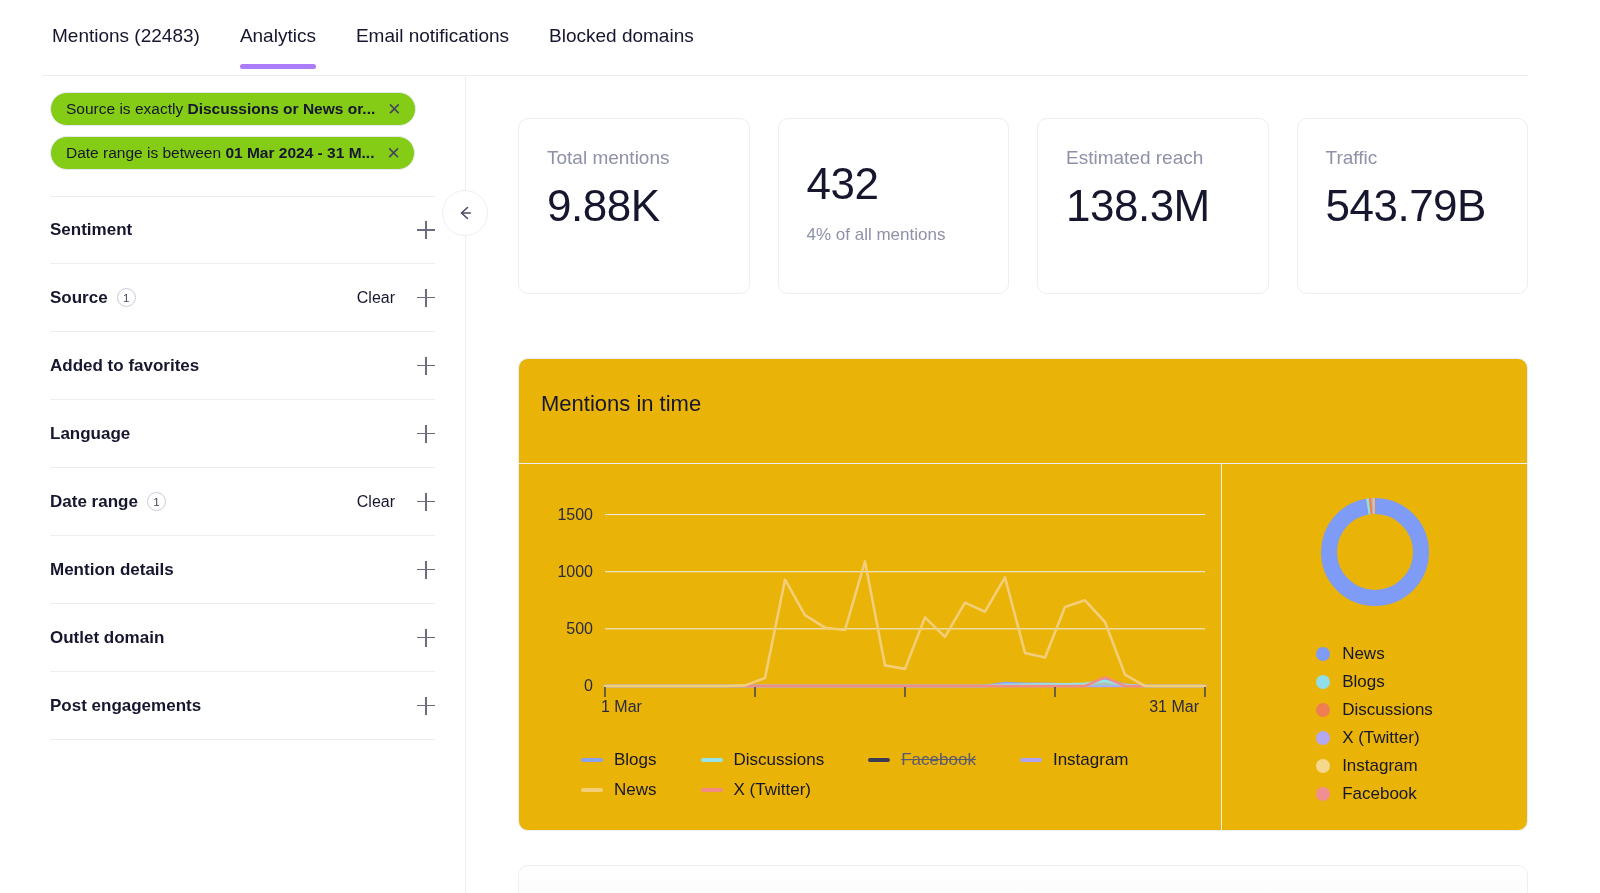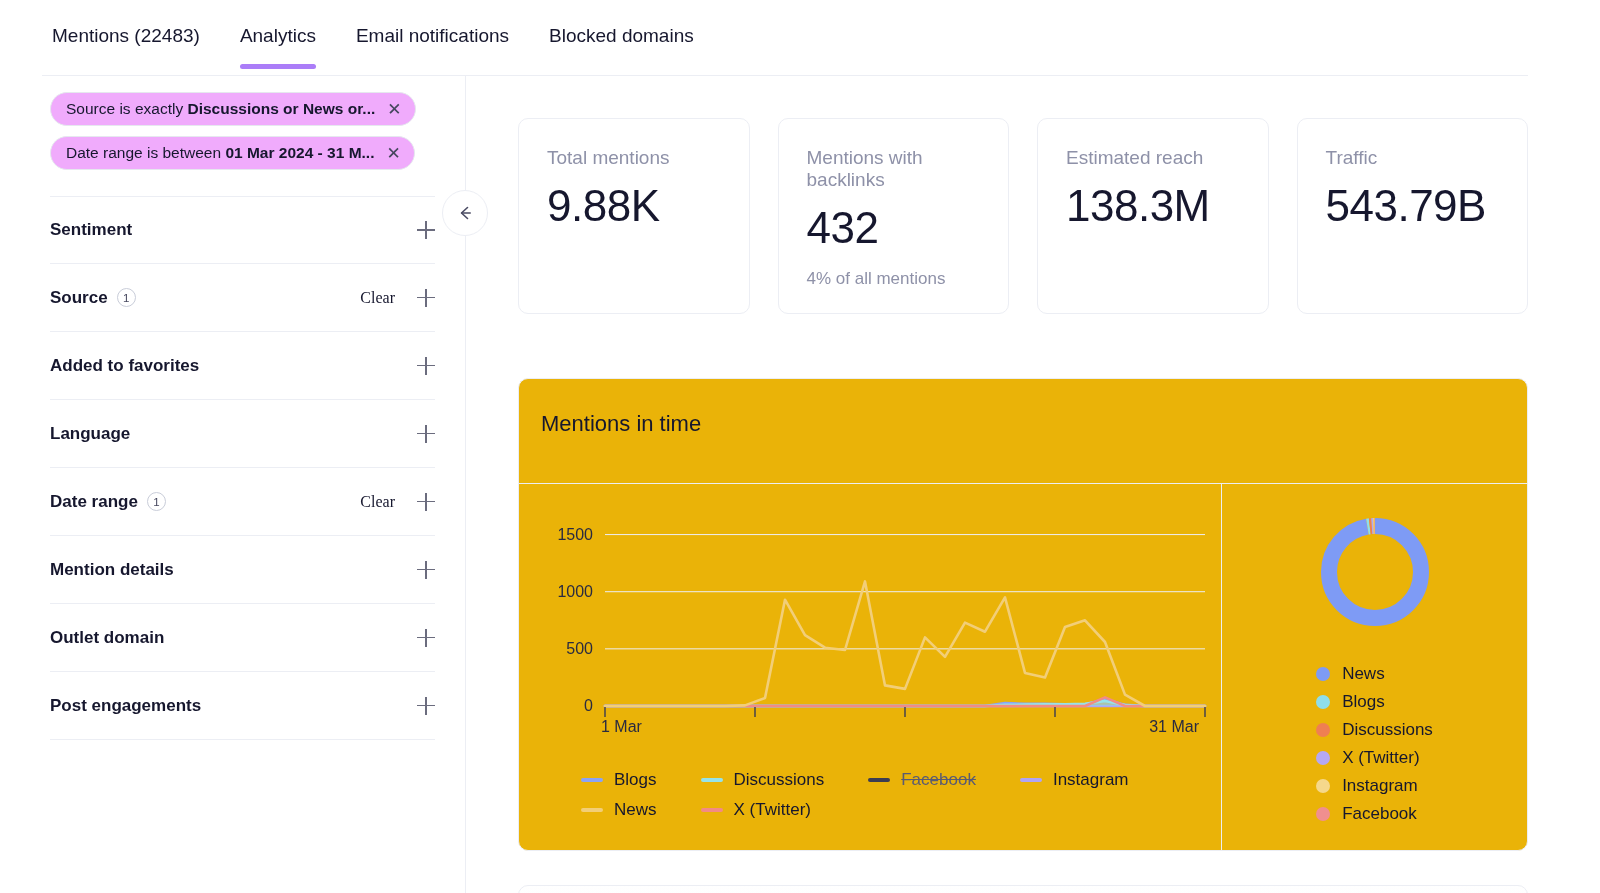--- a/index.html
+++ b/index.html
@@ -66,21 +66,21 @@
     padding: 42px 8px 0 8px;
   }
   .sf-title { font-size: 24px; font-weight: 400; color: #16172e; letter-spacing: -0.2px; }
   .sf-clear { font-size: 17px; color: #16172e; cursor: pointer; }
 
   .chips { padding: 16px 8px 0 8px; display: flex; flex-direction: column; gap: 10px; align-items: flex-start; }
   .chip {
     display: inline-flex; align-items: center; gap: 12px;
     border: 1px solid #e6e8ef; border-radius: 18px;
     padding: 7px 13px 7px 15px;
-    font-size: 15.5px; color: #16172e; background: #f0abfc;
+    font-size: 15.5px; color: #16172e; background: #84cc16;
     white-space: nowrap; cursor: pointer;
   }
   .chip b { font-weight: 700; }
   .chip .x { font-size: 17px; color: #46475e; line-height: 1; }
 
   .filters { margin-top: 26px; padding: 0 8px; }
   .frow {
     display: flex; align-items: center; justify-content: space-between;
     height: 68px;
     border-bottom: 1px solid #eceef4;
@@ -89,21 +89,21 @@
   }
   .frow:first-child { border-top: 1px solid #eceef4; }
   .frow-left { display: flex; align-items: center; gap: 9px; }
   .frow-label { font-size: 17px; font-weight: 700; color: #16172e; }
   .badge {
     width: 19px; height: 19px; border-radius: 50%;
     border: 1px solid #c9cdd9; color: #46475e;
     font-size: 11.5px; display: inline-flex; align-items: center; justify-content: center;
   }
   .frow-right { display: flex; align-items: center; gap: 22px; }
-  .frow-clear { font-size: 16px; color: #16172e; font-family: Liberation Serif, serif; }
+  .frow-clear { font-size: 16px; color: #16172e; }
   .plus { position: relative; width: 18px; height: 18px; opacity: .75; }
   .plus::before, .plus::after {
     content: ""; position: absolute; background: #3a3b54;
   }
   .plus::before { left: 0; right: 0; top: 8px; height: 1.6px; }
   .plus::after { top: 0; bottom: 0; left: 8px; width: 1.6px; }
 
   
   .collapse-btn {
     position: absolute;
@@ -289,21 +289,20 @@
   </div>
 
   <div class="content">
 
     <div class="kpis">
       <div class="kpi">
         <div class="kpi-label">Total mentions</div>
         <div class="kpi-value">9.88K</div>
       </div>
       <div class="kpi">
-        <div class="kpi-label">Mentions with backlinks</div>
         <div class="kpi-value">432</div>
         <div class="kpi-sub">4% of all mentions</div>
       </div>
       <div class="kpi">
         <div class="kpi-label">Estimated reach</div>
         <div class="kpi-value">138.3M</div>
       </div>
       <div class="kpi">
         <div class="kpi-label">Traffic</div>
         <div class="kpi-value">543.79B</div>

